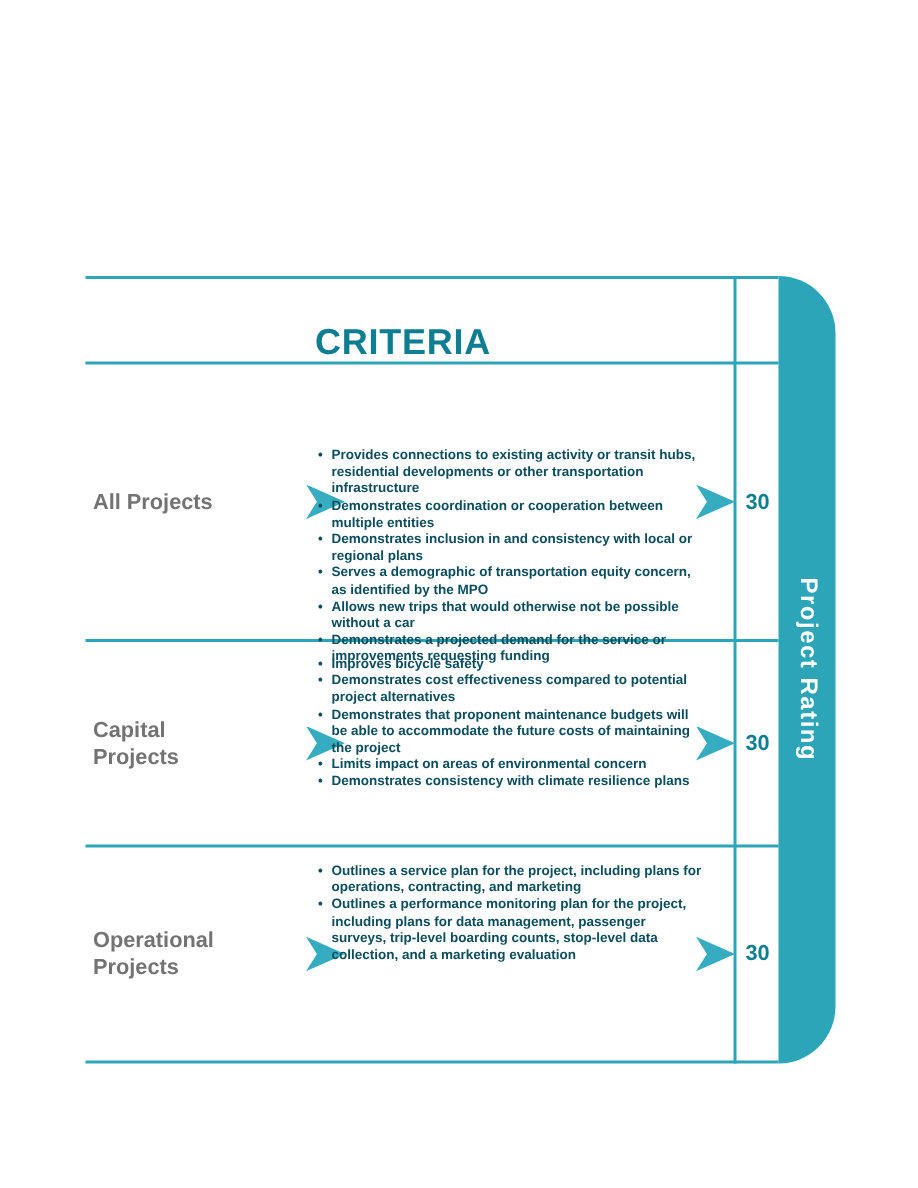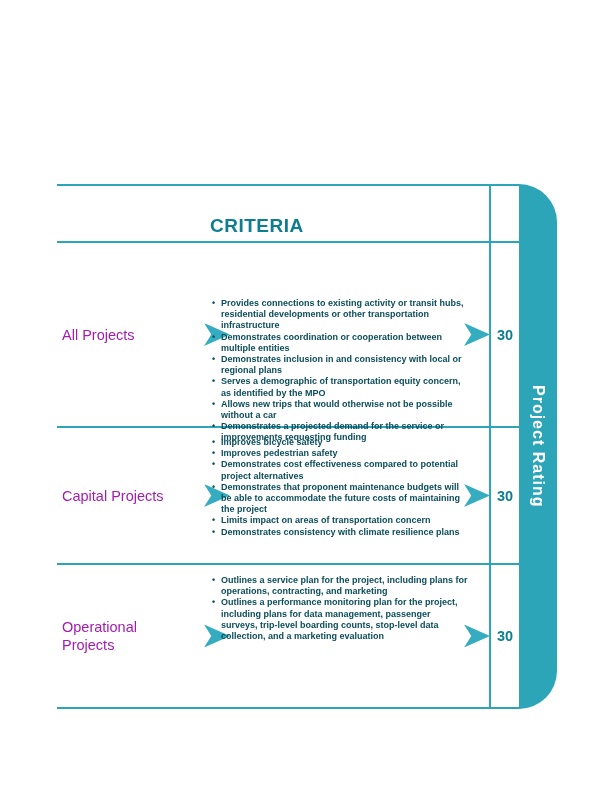--- a/index.html
+++ b/index.html
@@ -72,44 +72,44 @@
     font-weight: bold;
     line-height: 23px;
     letter-spacing: 0.5px;
   }
   .header-type span { display: block; }
   .header-criteria {
     position: absolute;
     left: 210px;
     top: 215px;
     color: #0D7E91;
-    font-size: 19px;
+    font-size: 24px;
     font-weight: bold;
     letter-spacing: 0.5px;
   }
 
   
   .row {
     position: absolute;
     left: 57px;
     width: 462px;
   }
   .row.row1 { top: 243px; height: 183px; }
   .row.row2 { top: 428px; height: 135px; }
   .row.row3 { top: 565px; height: 142px; }
 
   .type-label {
     position: absolute;
     left: 5px;
     top: 50%;
     transform: translateY(-50%);
     width: 105px;
-    color: #a21caf;
+    color: #737373;
     font-size: 14.5px;
-    font-weight: normal;
+    font-weight: bold;
     line-height: 18px;
   }
 
   .arrow {
     position: absolute;
     top: 50%;
     transform: translateY(-50%);
     width: 26px;
     height: 23px;
     background: #35ACBF;
@@ -188,24 +188,23 @@
     </ul>
     <div class="arrow second"></div>
     <div class="rating-value">30</div>
   </div>
 
   <div class="row row2">
     <div class="type-label">Capital Projects</div>
     <div class="arrow first"></div>
     <ul class="criteria-list">
       <li>Improves bicycle safety</li>
-      <li>Improves pedestrian safety</li>
       <li>Demonstrates cost effectiveness compared to potential project alternatives</li>
       <li>Demonstrates that proponent maintenance budgets will be able to accommodate the future costs of maintaining the project</li>
-      <li>Limits impact on areas of transportation concern</li>
+      <li>Limits impact on areas of environmental concern</li>
       <li>Demonstrates consistency with climate resilience plans</li>
     </ul>
     <div class="arrow second"></div>
     <div class="rating-value">30</div>
   </div>
 
   <div class="row row3">
     <div class="type-label">Operational Projects</div>
     <div class="arrow first"></div>
     <ul class="criteria-list">

